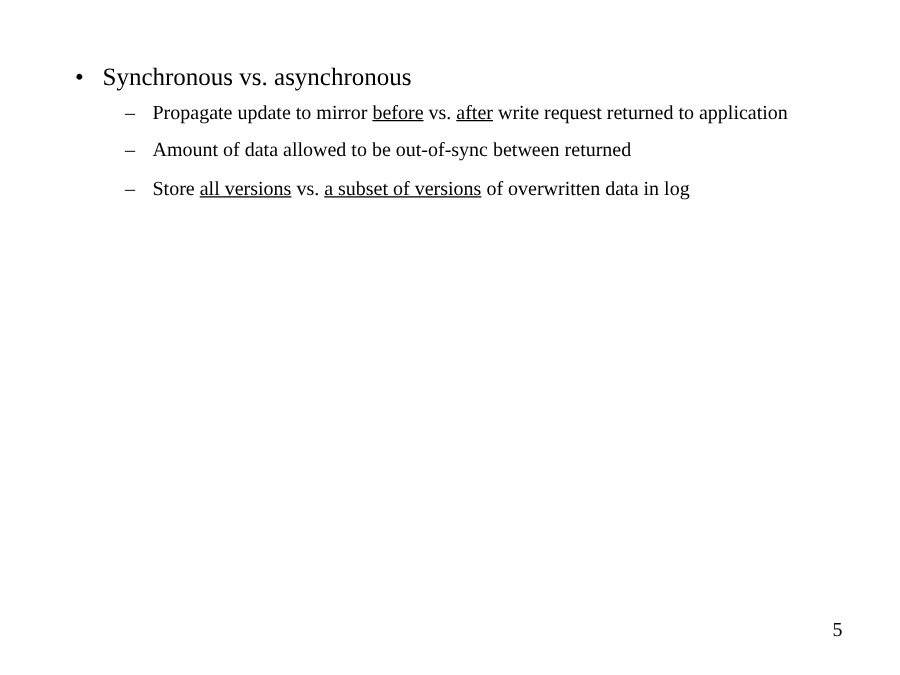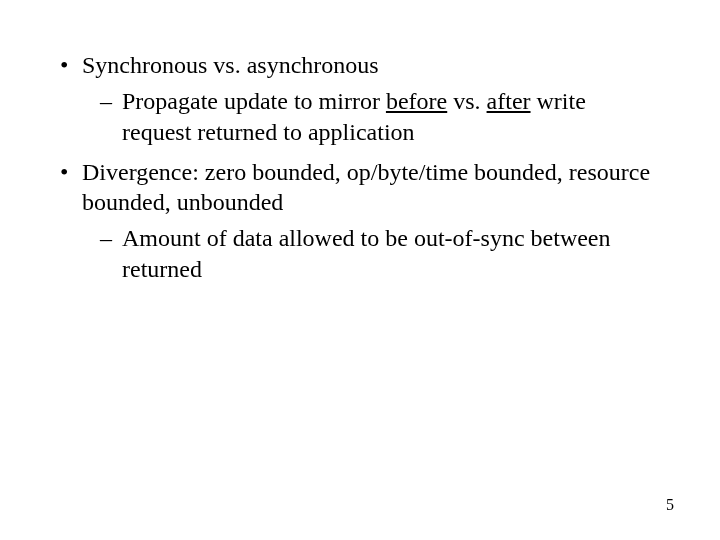--- a/index.html
+++ b/index.html
@@ -1,33 +1,35 @@
 <!DOCTYPE html>
 <html><head>
 <meta charset="utf-8">
 <style>
 html,body{margin:0;padding:0}
 body{width:720px;height:540px;background:#fff;font-family:"Times New Roman",Times,serif;color:#000;position:relative;box-sizing:border-box}
 .slide{padding:50px 60px 0 60px}
 .title{font-size:38px;text-align:center;margin:0 0 22px 0;font-weight:400}
 ul,li{margin:0;padding:0}
 ul{list-style:none}
-.l1{font-size:24px;line-height:1.25;padding-left:22px;position:relative;margin-bottom:6px}
+.l1{font-size:20px;line-height:1.25;padding-left:22px;position:relative;margin-bottom:6px}
 .l1::before{content:"•";position:absolute;left:0;top:0}
-.l2{font-size:24px;line-height:1.28;padding-left:62px;position:relative;margin-bottom:10px}
+.l2{font-size:16px;line-height:1.28;padding-left:62px;position:relative;margin-bottom:10px}
 .l2::before{content:"–";position:absolute;left:40px;top:0}
 .u{text-decoration:underline}
 .pagenum{position:absolute;right:46px;bottom:26px;font-size:16px}
 </style>
 </head>
 <body>
 
 <div class="slide">
   <ul>
     <li class="l1">Synchronous vs. asynchronous</li>
     <li class="l2">
       <span>Propagate update to mirror </span><span class="u">before</span><span> vs. </span><span class="u">after</span><span> write request returned to application</span>
     </li>
-    <li class="l1">Divergence: zero bounded, op/byte/time bounded, resource bounded, unbounded</li>
     <li class="l2">Amount of data allowed to be out-of-sync between returned</li>
+    <li class="l2">
+      <span>Store </span><span class="u">all versions</span><span> vs. </span><span class="u">a subset of versions</span><span> of overwritten data in log</span>
+    </li>
   </ul>
 </div>
 <div class="pagenum">5</div>
 
 </body></html>

